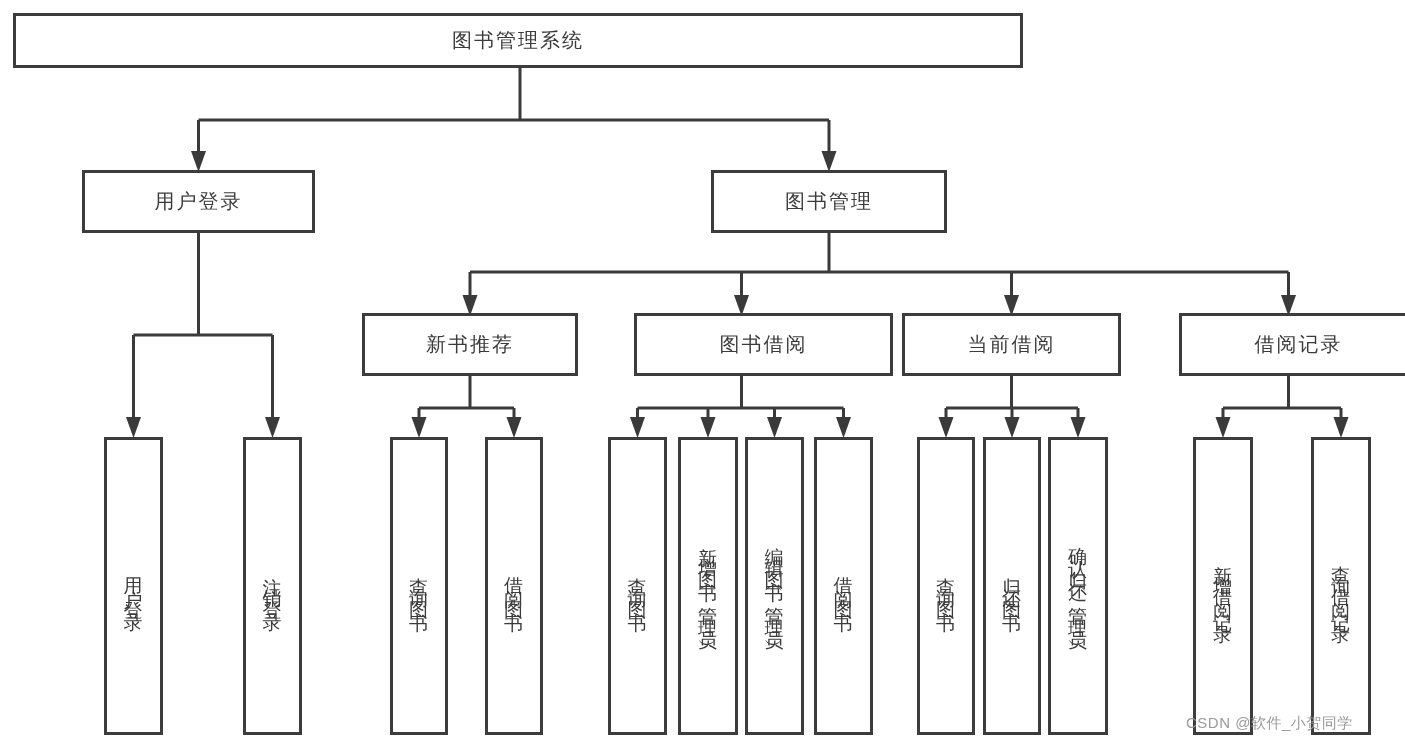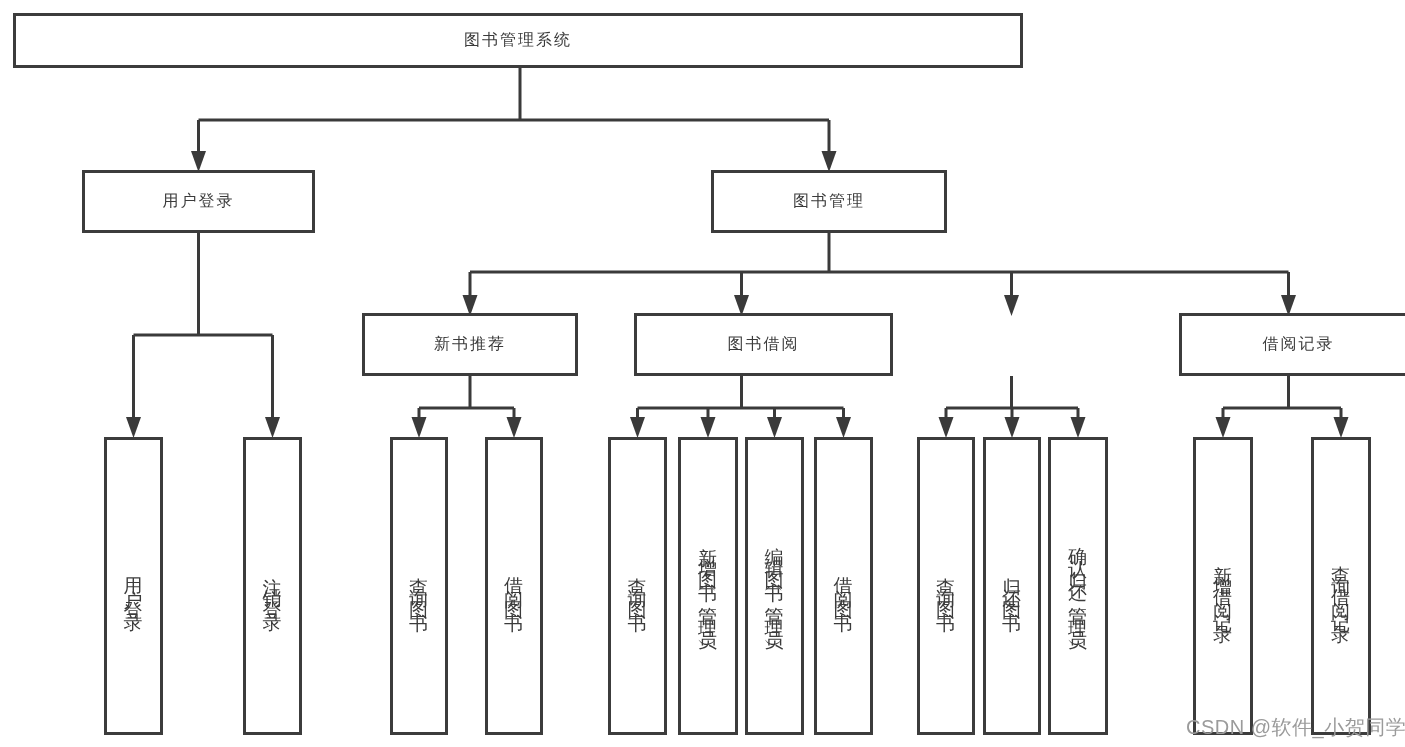--- a/index.html
+++ b/index.html
@@ -39,38 +39,38 @@
     box-sizing: border-box;
     background: #fff;
     border: 3px solid var(--box-border);
     display: flex;
     align-items: center;
     justify-content: center;
     z-index: 2;
     color: var(--text);
   }
   .node.h span {
-    font-size: 16px;
+    font-size: 20px;
     letter-spacing: 2px;
     white-space: nowrap;
   }
   .node.v span {
     writing-mode: vertical-rl;
     text-orientation: mixed;
     font-size: 19px;
     line-height: 1;
     letter-spacing: 12px;
     white-space: nowrap;
   }
   #watermark {
     position: absolute;
     left: 1186px;
     top: 714px;
     z-index: 5;
-    font-size: 20px;
+    font-size: 15px;
     letter-spacing: 0.5px;
     color: var(--watermark);
     white-space: nowrap;
   }
 </style>
 </head>
 <body>
 
 <div id="canvas">
 
@@ -120,20 +120,23 @@
   <div class="node h" style="left:362px;top:313px;width:216px;height:63px">
     <span>新书推荐</span>
   </div>
 
   <div class="node h" style="left:711px;top:170px;width:236px;height:63px">
     <span>图书管理</span>
   </div>
   <div class="node h" style="left:634px;top:313px;width:259px;height:63px">
     <span>图书借阅</span>
   </div>
+  <div class="node h" style="left:902px;top:313px;width:219px;height:63px">
+    <span>当前借阅</span>
+  </div>
   <div class="node h" style="left:1179px;top:313px;width:239px;height:63px">
     <span>借阅记录</span>
   </div>
 
   <div class="node v" style="left:104px;top:437px;width:59px;height:298px">
     <span>用户登录</span>
   </div>
   <div class="node v" style="left:243px;top:437px;width:59px;height:298px">
     <span>注销登录</span>
   </div>

